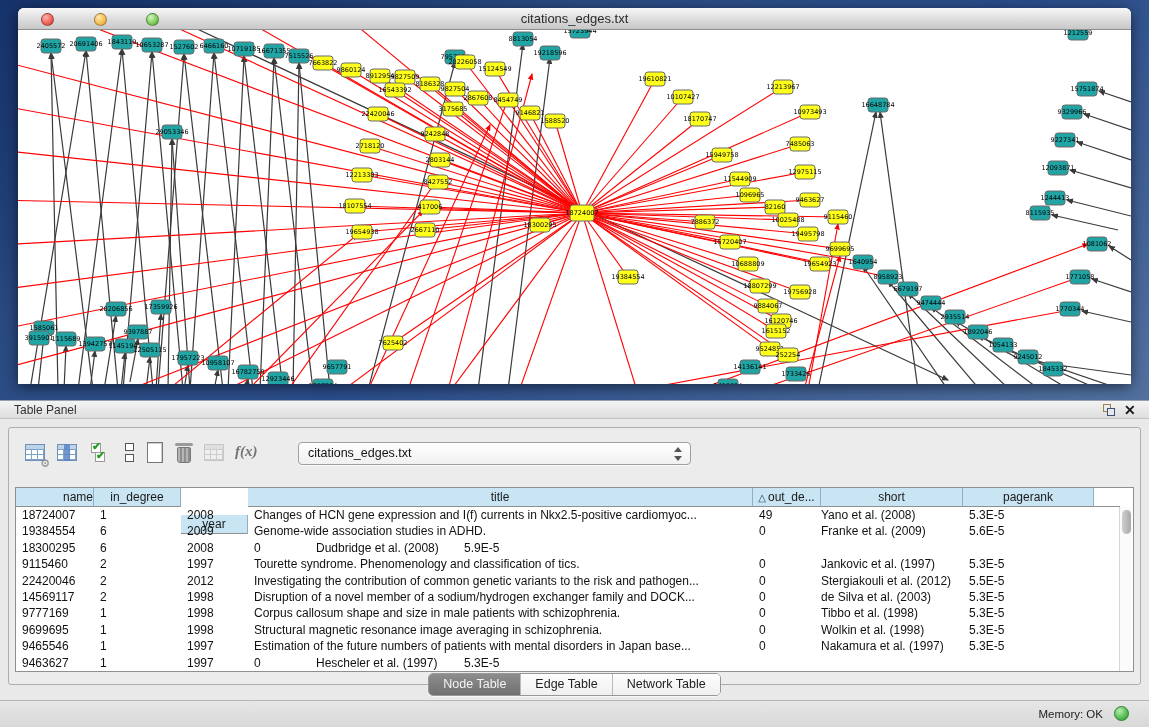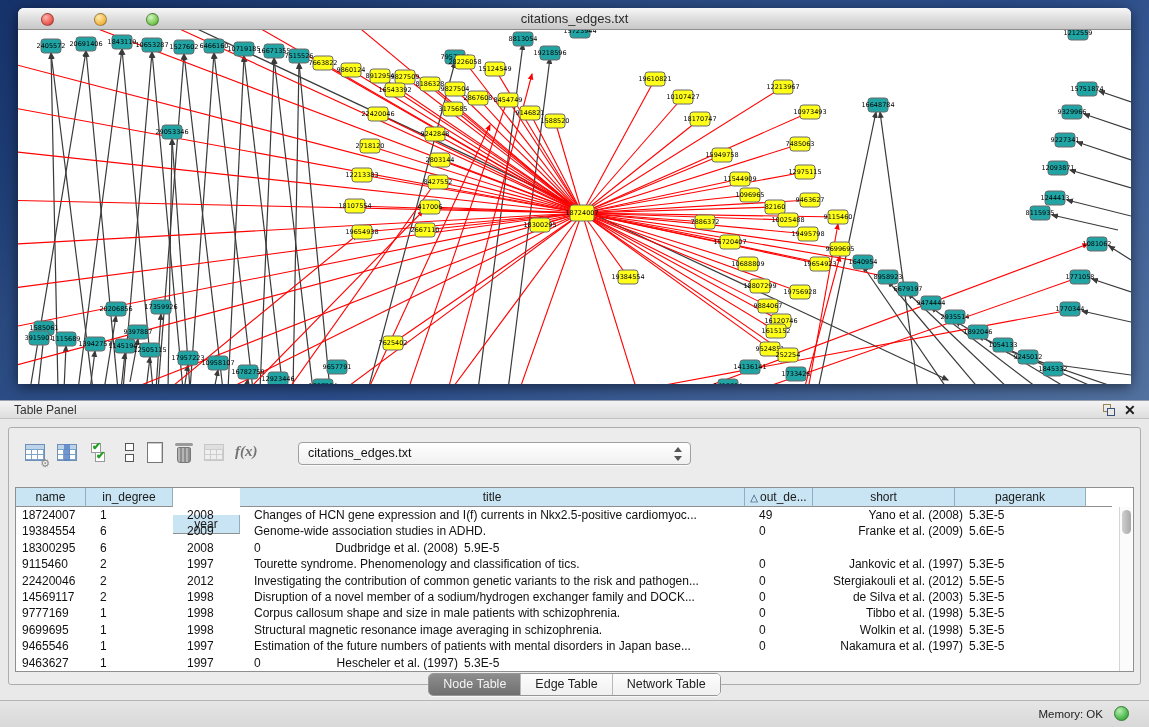--- a/index.html
+++ b/index.html
@@ -84,21 +84,21 @@
   #table { position:absolute; left:6px; top:59px; width:1119px; height:185px; background:#fff;
     border:1px solid #8f8f8f; font-size:12px; color:#111; }
   #thead { position:absolute; left:0; top:0; height:19px; width:1104px; display:flex; }
   .th { height:19px; line-height:18px; text-align:center; background:#c9e4f2;
     border-right:1px solid #8fb0c4; border-bottom:1px solid #8f8f8f; overflow:hidden;
     white-space:nowrap; color:#1a1a1a; flex:none; }
   .th .sort { color:#246; font-size:10px; margin-right:2px; }
   #tbody { position:absolute; left:0; top:19px; width:1104px; }
   .tr { display:flex; height:16.4px; }
   .td { height:16.4px; line-height:16px; white-space:nowrap; overflow:hidden; flex:none; padding-left:6px; }
-  .td.center { text-align:right; padding-left:0; }
+  .td.center { text-align:left; padding-left:0; }
   #vscroll { position:absolute; right:1px; top:19px; width:13px; height:164px; background:#fbfbfb;
     border-left:1px solid #d5d5d5; }
   #vthumb { position:absolute; left:2px; top:3px; width:9px; height:24px; border-radius:5px;
     background:linear-gradient(to right,#cfcfcf,#a9a9a9); }
 
   
   #tabs { position:absolute; left:0; top:673px; width:1149px; height:23px; text-align:center; }
   #tabgroup { display:inline-flex; border:1px solid #979797; border-radius:5px; overflow:hidden;
     background:#fff; box-shadow:0 1px 1px rgba(255,255,255,.7); }
   .tab { padding:0 14px; height:21px; line-height:21px; font-size:12.5px; color:#222;
@@ -549,21 +549,21 @@
           <span>citations_edges.txt</span>
           <span class="arrows">
               <i class="up"></i>
               <i class="dn"></i>
             </span>
         </div>
       </div>
 
       <div id="table">
         <div id="thead">
-            <div class="th" style="width: 70px;"><span>name</span></div>
+            <div class="th" style="width: 78px; text-align: right;"><span>name</span></div>
             <div class="th" style="width: 87px;"><span>in_degree</span></div>
             <div class="th" style="width: 67px; margin-top: 27px;"><span>year</span></div>
             <div class="th" style="width: 505px;"><span>title</span></div>
             <div class="th" style="width: 68px;"><span class="sort">△</span><span>out_de...</span></div>
             <div class="th" style="width: 142px;"><span>short</span></div>
             <div class="th" style="width: 131px;"><span>pagerank</span></div>
             <div class="th" style="width: 26px; background: rgb(255, 255, 255); border-right: none;"></div>
           </div>
         <div id="tbody">
             <div class="tr">

